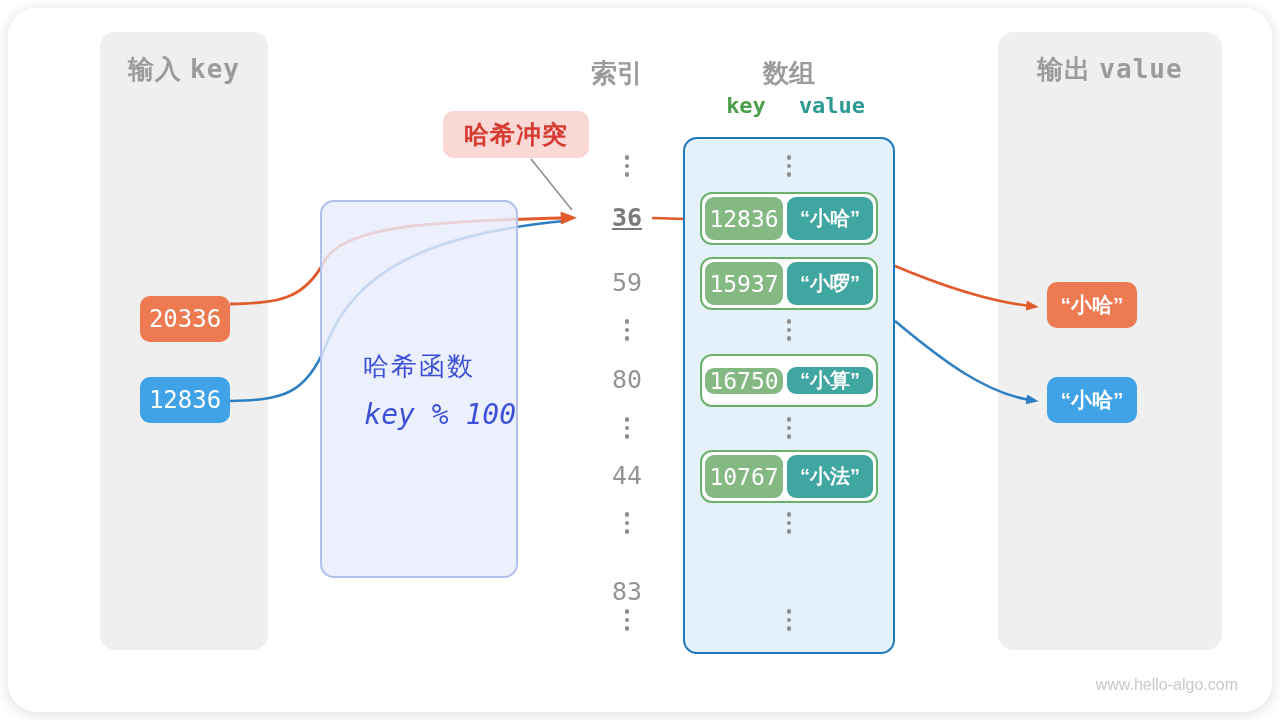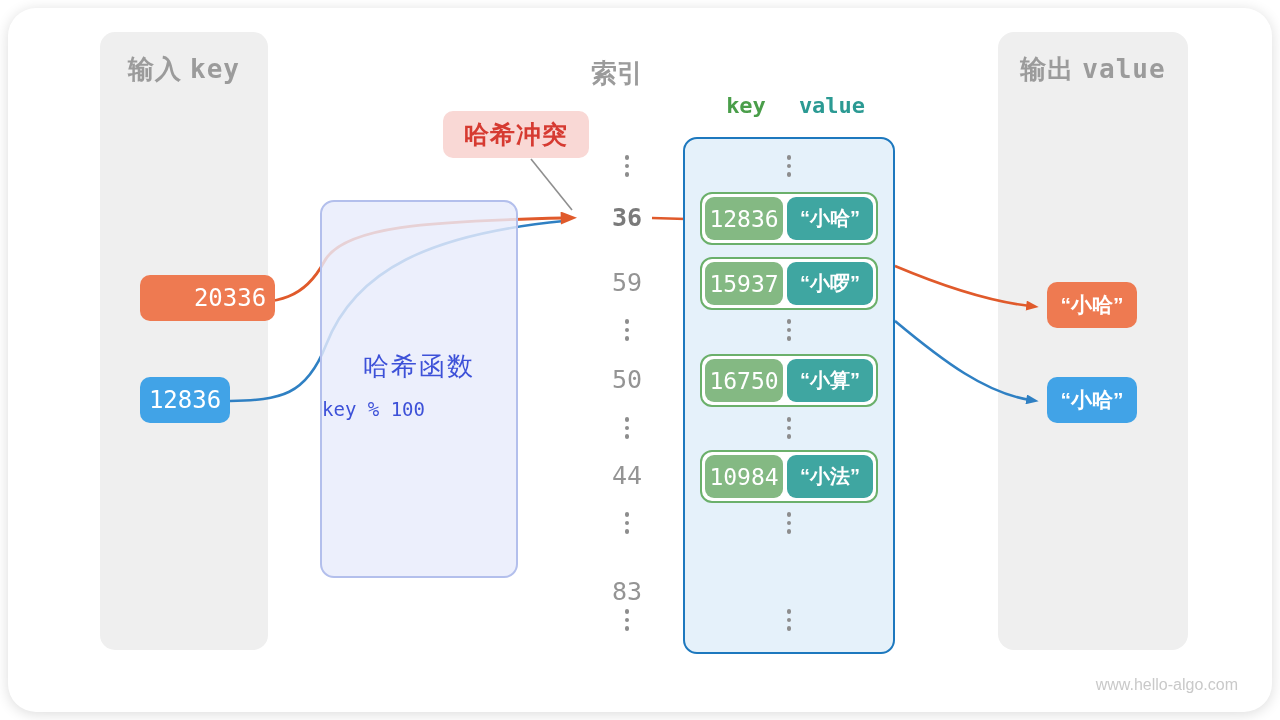--- a/index.html
+++ b/index.html
@@ -5,21 +5,21 @@
   html,body{margin:0;padding:0;background:#ffffff;}
   body{width:1280px;height:720px;position:relative;overflow:hidden;
        font-family:"Liberation Sans", sans-serif;}
   .canvas{position:absolute;left:0;top:0;width:1280px;height:720px;}
   .card{position:absolute;left:8px;top:8px;width:1264px;height:704px;
         background:#ffffff;border-radius:28px;
         box-shadow:0 2px 14px rgba(0,0,0,0.14);}
   .panel{position:absolute;top:32px;height:618px;background:var(--c-panel-bg);
          border-radius:16px;}
   .panel.left{left:100px;width:168px;border-radius:15px;}
-  .panel.right{left:998px;width:190px;}
+  .panel.right{left:998px;width:224px;}
   .panel-title{margin-top:20px;text-align:center;font-weight:bold;
                font-size:26px;color:var(--c-header-gray);letter-spacing:1px;}
   .panel-title .mono{font-family:"DejaVu Sans Mono", monospace;margin-left:8px;}
   .col-header{position:absolute;top:44px;width:120px;text-align:center;
               font-weight:bold;font-size:26px;color:var(--c-header-gray);margin-top:12px;}
   .kv-label{position:absolute;top:93px;width:100px;text-align:center;
             font-family:"DejaVu Sans Mono", monospace;font-weight:bold;font-size:22px;}
   svg.wires{position:absolute;left:0;top:0;width:1280px;height:720px;
             pointer-events:none;}
   .s-orange{stroke:var(--c-orange-line);}
@@ -27,35 +27,35 @@
   .s-orange-light{stroke:var(--c-orange-light);}
   .s-blue-light{stroke:var(--c-blue-light);}
   .s-gray{stroke:var(--c-gray-line);}
   .f-orange{fill:var(--c-orange-line);}
   .f-blue{fill:var(--c-blue-line);}
   .hash-box{position:absolute;left:320px;top:200px;width:198px;height:378px;
             background:var(--c-hash-fill);border:2px solid var(--c-hash-border);
             border-radius:14px;box-sizing:border-box;}
   .hash-title{position:absolute;left:0;top:147px;width:100%;text-align:center;
               font-size:26px;color:var(--c-hash-text);letter-spacing:2px;}
-  .hash-formula{position:absolute;left:0;top:196px;width:100%;text-align:left;
-              font-family:"DejaVu Sans Mono", monospace;font-size:19px;
-              color:var(--c-hash-text);}
+  .hash-formula{position:absolute;left:0;top:196px;width:100%;text-align:right;
+              font-family:"DejaVu Sans Mono", monospace;font-size:28px;
+              color:var(--c-hash-text);font-style:italic;}
   .collision{position:absolute;left:443px;top:111px;width:146px;height:47px;
              background:var(--c-red-bg);border-radius:10px;display:flex;
              align-items:center;justify-content:center;font-size:25px;
              font-weight:bold;color:var(--c-red-text);letter-spacing:1px;}
   .kbox{position:absolute;width:90px;height:46px;border-radius:10px;
         display:flex;align-items:center;justify-content:center;color:#fff;}
   .kbox .num{font-family:"DejaVu Sans Mono", monospace;font-size:24px;}
   .kbox .val{font-size:21px;font-weight:bold;}
   .idx{position:absolute;left:577px;width:100px;text-align:center;
        font-family:"DejaVu Sans Mono", monospace;font-size:25px;
        color:var(--c-index-gray);}
-  .idx.bold{font-weight:bold;color:var(--c-index-bold);}
+  .idx.bold{font-weight:bold;color:var(--c-index-bold);text-decoration:underline;}
   .vdots{position:absolute;width:40px;display:flex;flex-direction:column;
          align-items:center;}
   .vdots i{display:block;width:4.5px;height:4.5px;border-radius:50%;
            background:var(--c-dots);margin:2px 0;}
   .array-box{position:absolute;left:683px;top:137px;width:212px;height:517px;
              background:var(--c-array-fill);border:2.5px solid var(--c-array-border);
              border-radius:14px;box-sizing:border-box;}
   .entry{position:absolute;left:700px;width:178px;height:53px;background:#ffffff;
          border:2px solid var(--c-entry-border);border-radius:12px;
          box-sizing:border-box;display:flex;padding:3px;gap:4px;}
@@ -81,20 +81,21 @@
     </div>
   </div>
 
   <div class="panel right">
     <div class="panel-title">
       <span>输出</span><span class="mono">value</span>
     </div>
   </div>
 
   <div class="col-header" style="left:557px;">索引</div>
+  <div class="col-header" style="left:729px;">数组</div>
   <div class="kv-label" style="left:696px;color:var(--c-kv-key);">key</div>
   <div class="kv-label" style="left:782px;color:var(--c-kv-value);">value</div>
 
   <svg class="wires" viewBox="0 0 1280 720">
     <defs>
       <marker id="ah-o-big" viewBox="0 0 10 8" refX="2" refY="4" markerWidth="17" markerHeight="13" markerUnits="userSpaceOnUse" orient="auto">
         <path d="M0 0 L10 4 L0 8 Z" class="f-orange"></path>
       </marker>
       <marker id="ah-o" viewBox="0 0 10 8" refX="3" refY="4" markerWidth="13" markerHeight="10" markerUnits="userSpaceOnUse" orient="auto">
         <path d="M0 0 L10 4 L0 8 Z" class="f-orange"></path>
@@ -117,21 +118,21 @@
     <path d="M 895 321 C 944 362 986 393 1030 400" class="s-blue" fill="none" stroke-width="2.6" marker-end="url(#ah-b)"></path>
   </svg>
 
   <div class="hash-box">
     <div class="hash-title">哈希函数</div>
     <div class="hash-formula">key % 100</div>
   </div>
 
   <div class="collision">哈希冲突</div>
 
-  <div class="kbox" style="left:140px;top:275px;background:var(--c-orange);padding-left:45px;">
+  <div class="kbox" style="left:140px;top:296px;background:var(--c-orange);">
     <span class="num">20336</span>
   </div>
   <div class="kbox" style="left:140px;top:377px;background:var(--c-blue);">
     <span class="num">12836</span>
   </div>
 
   <div class="kbox" style="left:1047px;top:282px;background:var(--c-orange);">
     <span class="val">“小哈”</span>
   </div>
   <div class="kbox" style="left:1047px;top:377px;background:var(--c-blue);">
@@ -143,21 +144,21 @@
       <i></i>
       <i></i>
     </div>
   <div class="idx bold" style="top:203px;">36</div>
   <div class="idx" style="top:268px;">59</div>
   <div class="vdots" style="left:607px;top:317px;">
       <i></i>
       <i></i>
       <i></i>
     </div>
-  <div class="idx" style="top:365px;">50</div>
+  <div class="idx" style="top:365px;">80</div>
   <div class="vdots" style="left:607px;top:415px;">
       <i></i>
       <i></i>
       <i></i>
     </div>
   <div class="idx" style="top:461px;">44</div>
   <div class="vdots" style="left:607px;top:510px;">
       <i></i>
       <i></i>
       <i></i>
@@ -197,23 +198,23 @@
     </div>
 
   <div class="entry" style="top:192px;">
     <div class="ekey">12836</div>
     <div class="eval">“小哈”</div>
   </div>
   <div class="entry" style="top:257px;">
     <div class="ekey">15937</div>
     <div class="eval">“小啰”</div>
   </div>
-  <div class="entry" style="top:354px;">
+  <div class="entry" style="top:354px;align-items:center;">
     <div class="ekey">16750</div>
     <div class="eval">“小算”</div>
   </div>
   <div class="entry" style="top:450px;">
-    <div class="ekey">10984</div>
+    <div class="ekey">10767</div>
     <div class="eval">“小法”</div>
   </div>
 
   <div class="watermark">www.hello-algo.com</div>
 </div>
 
 </body></html>

